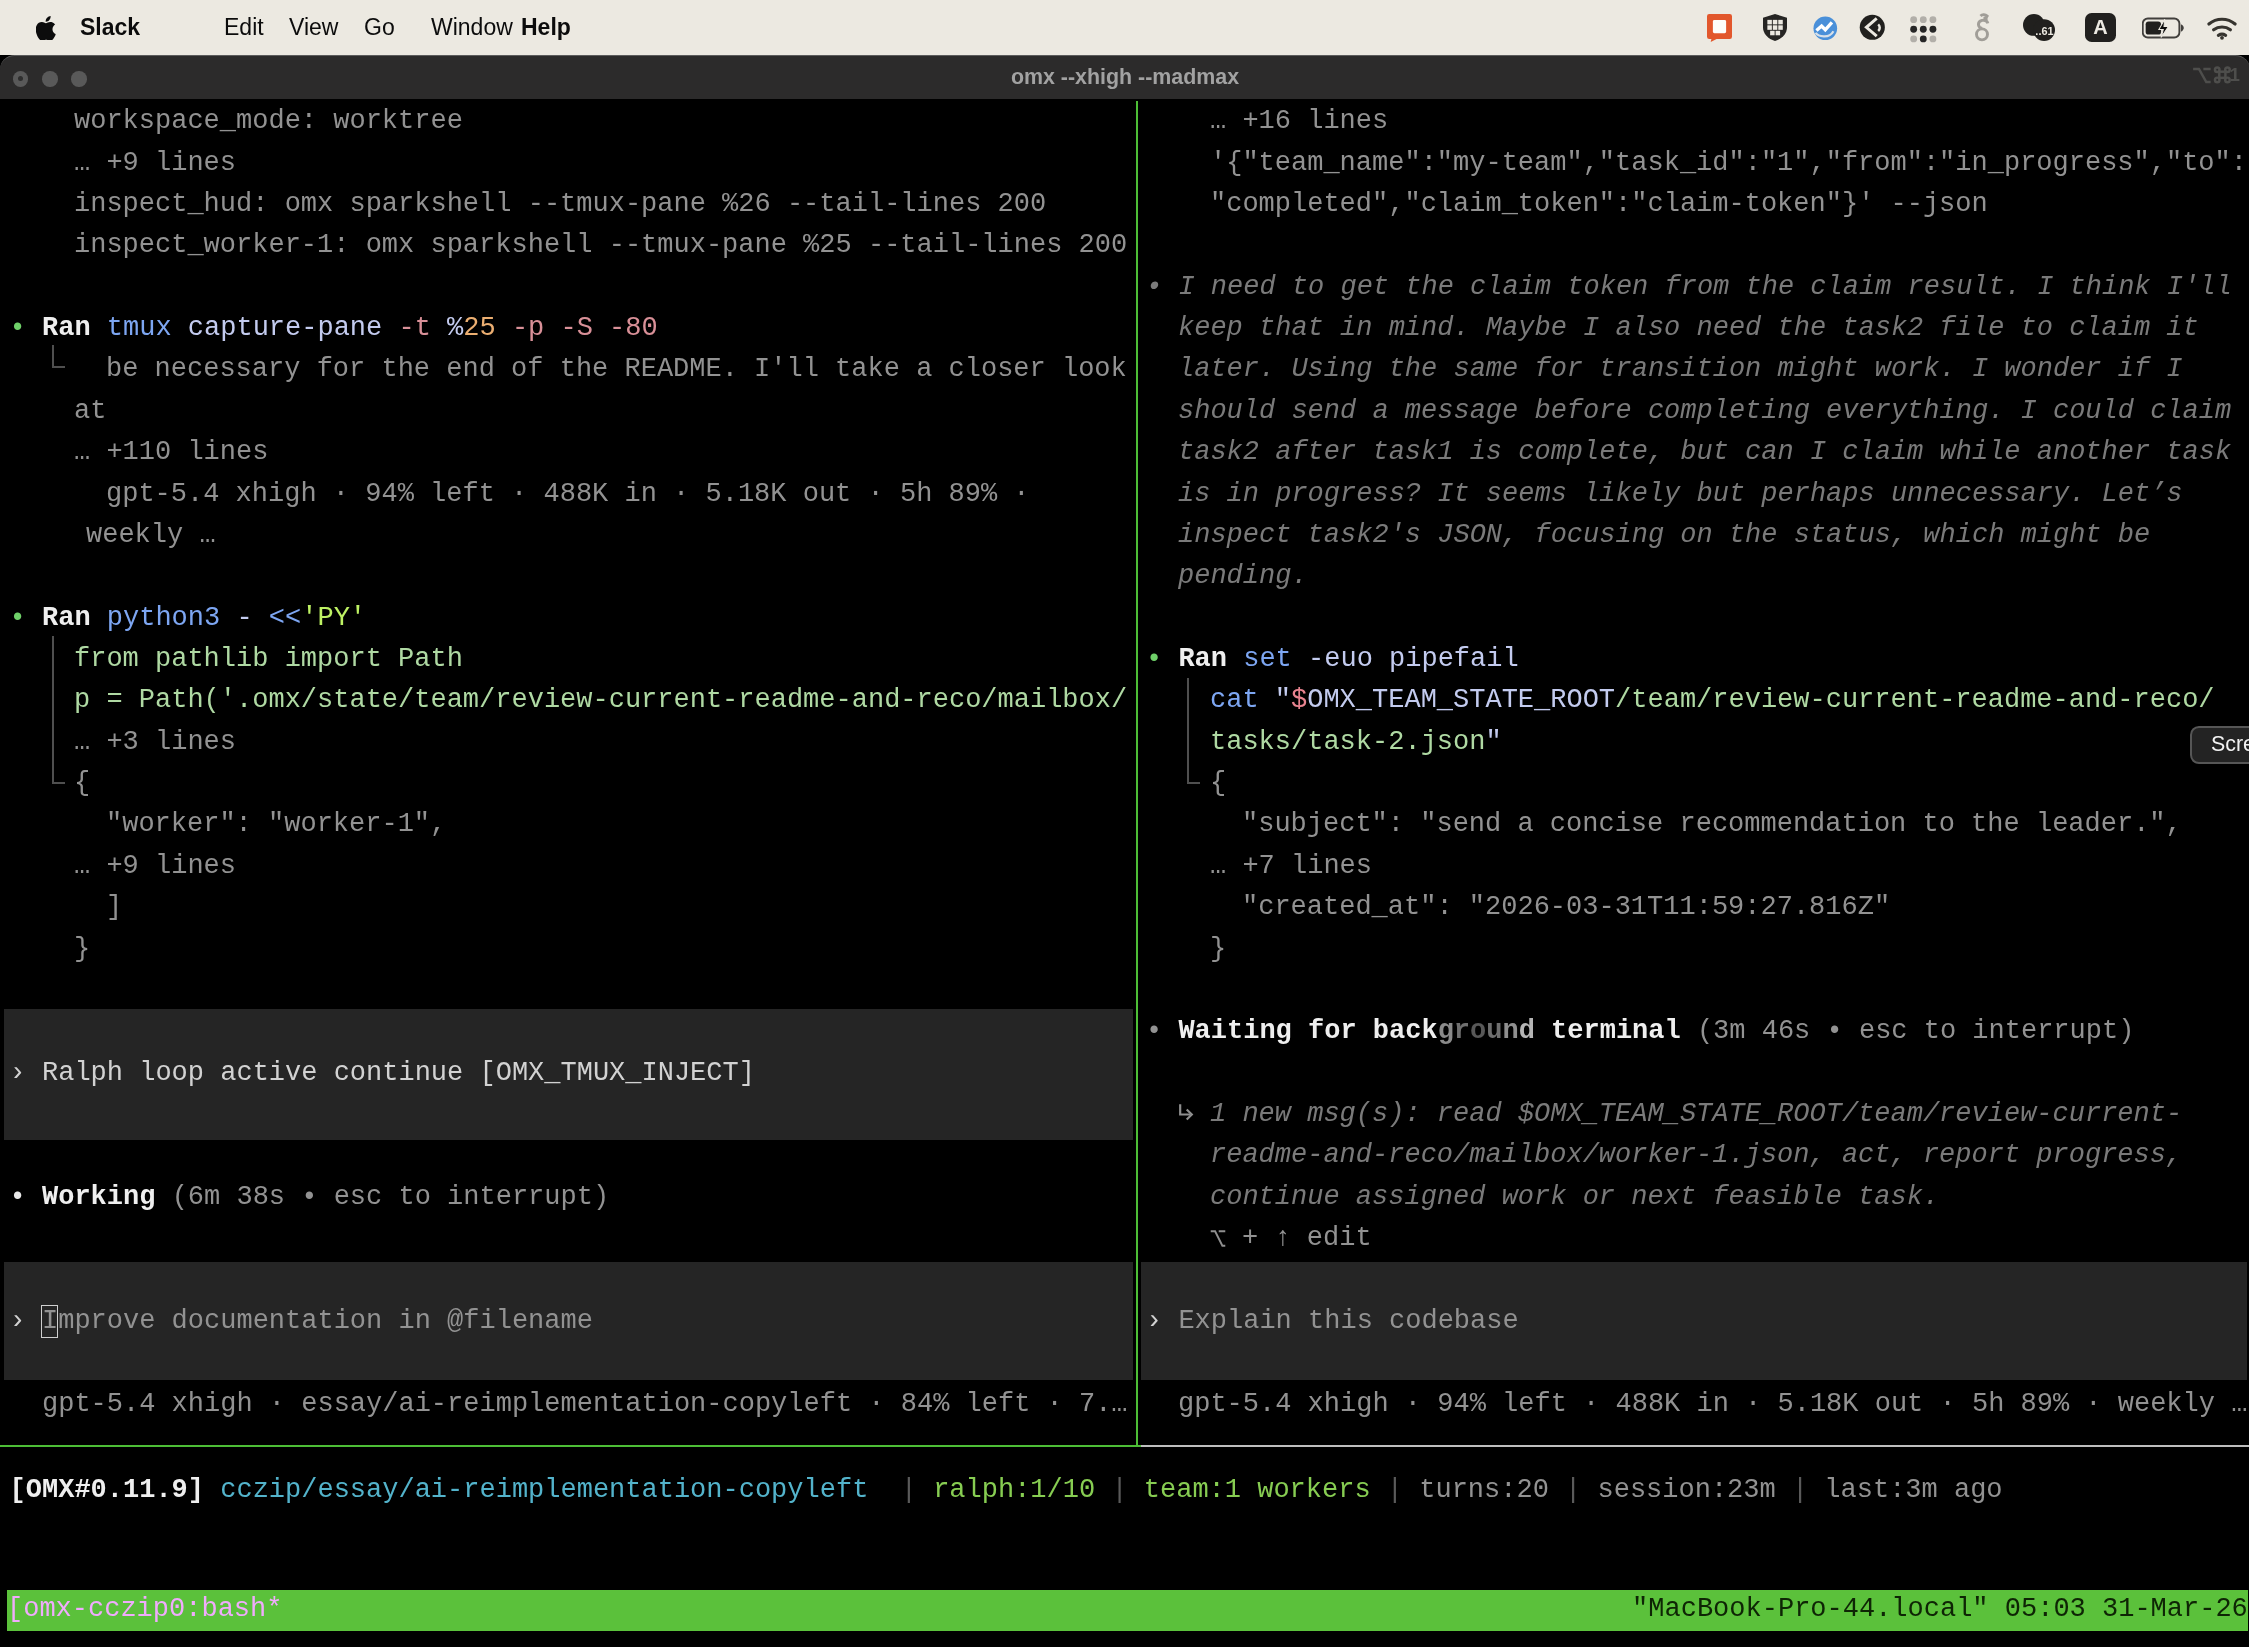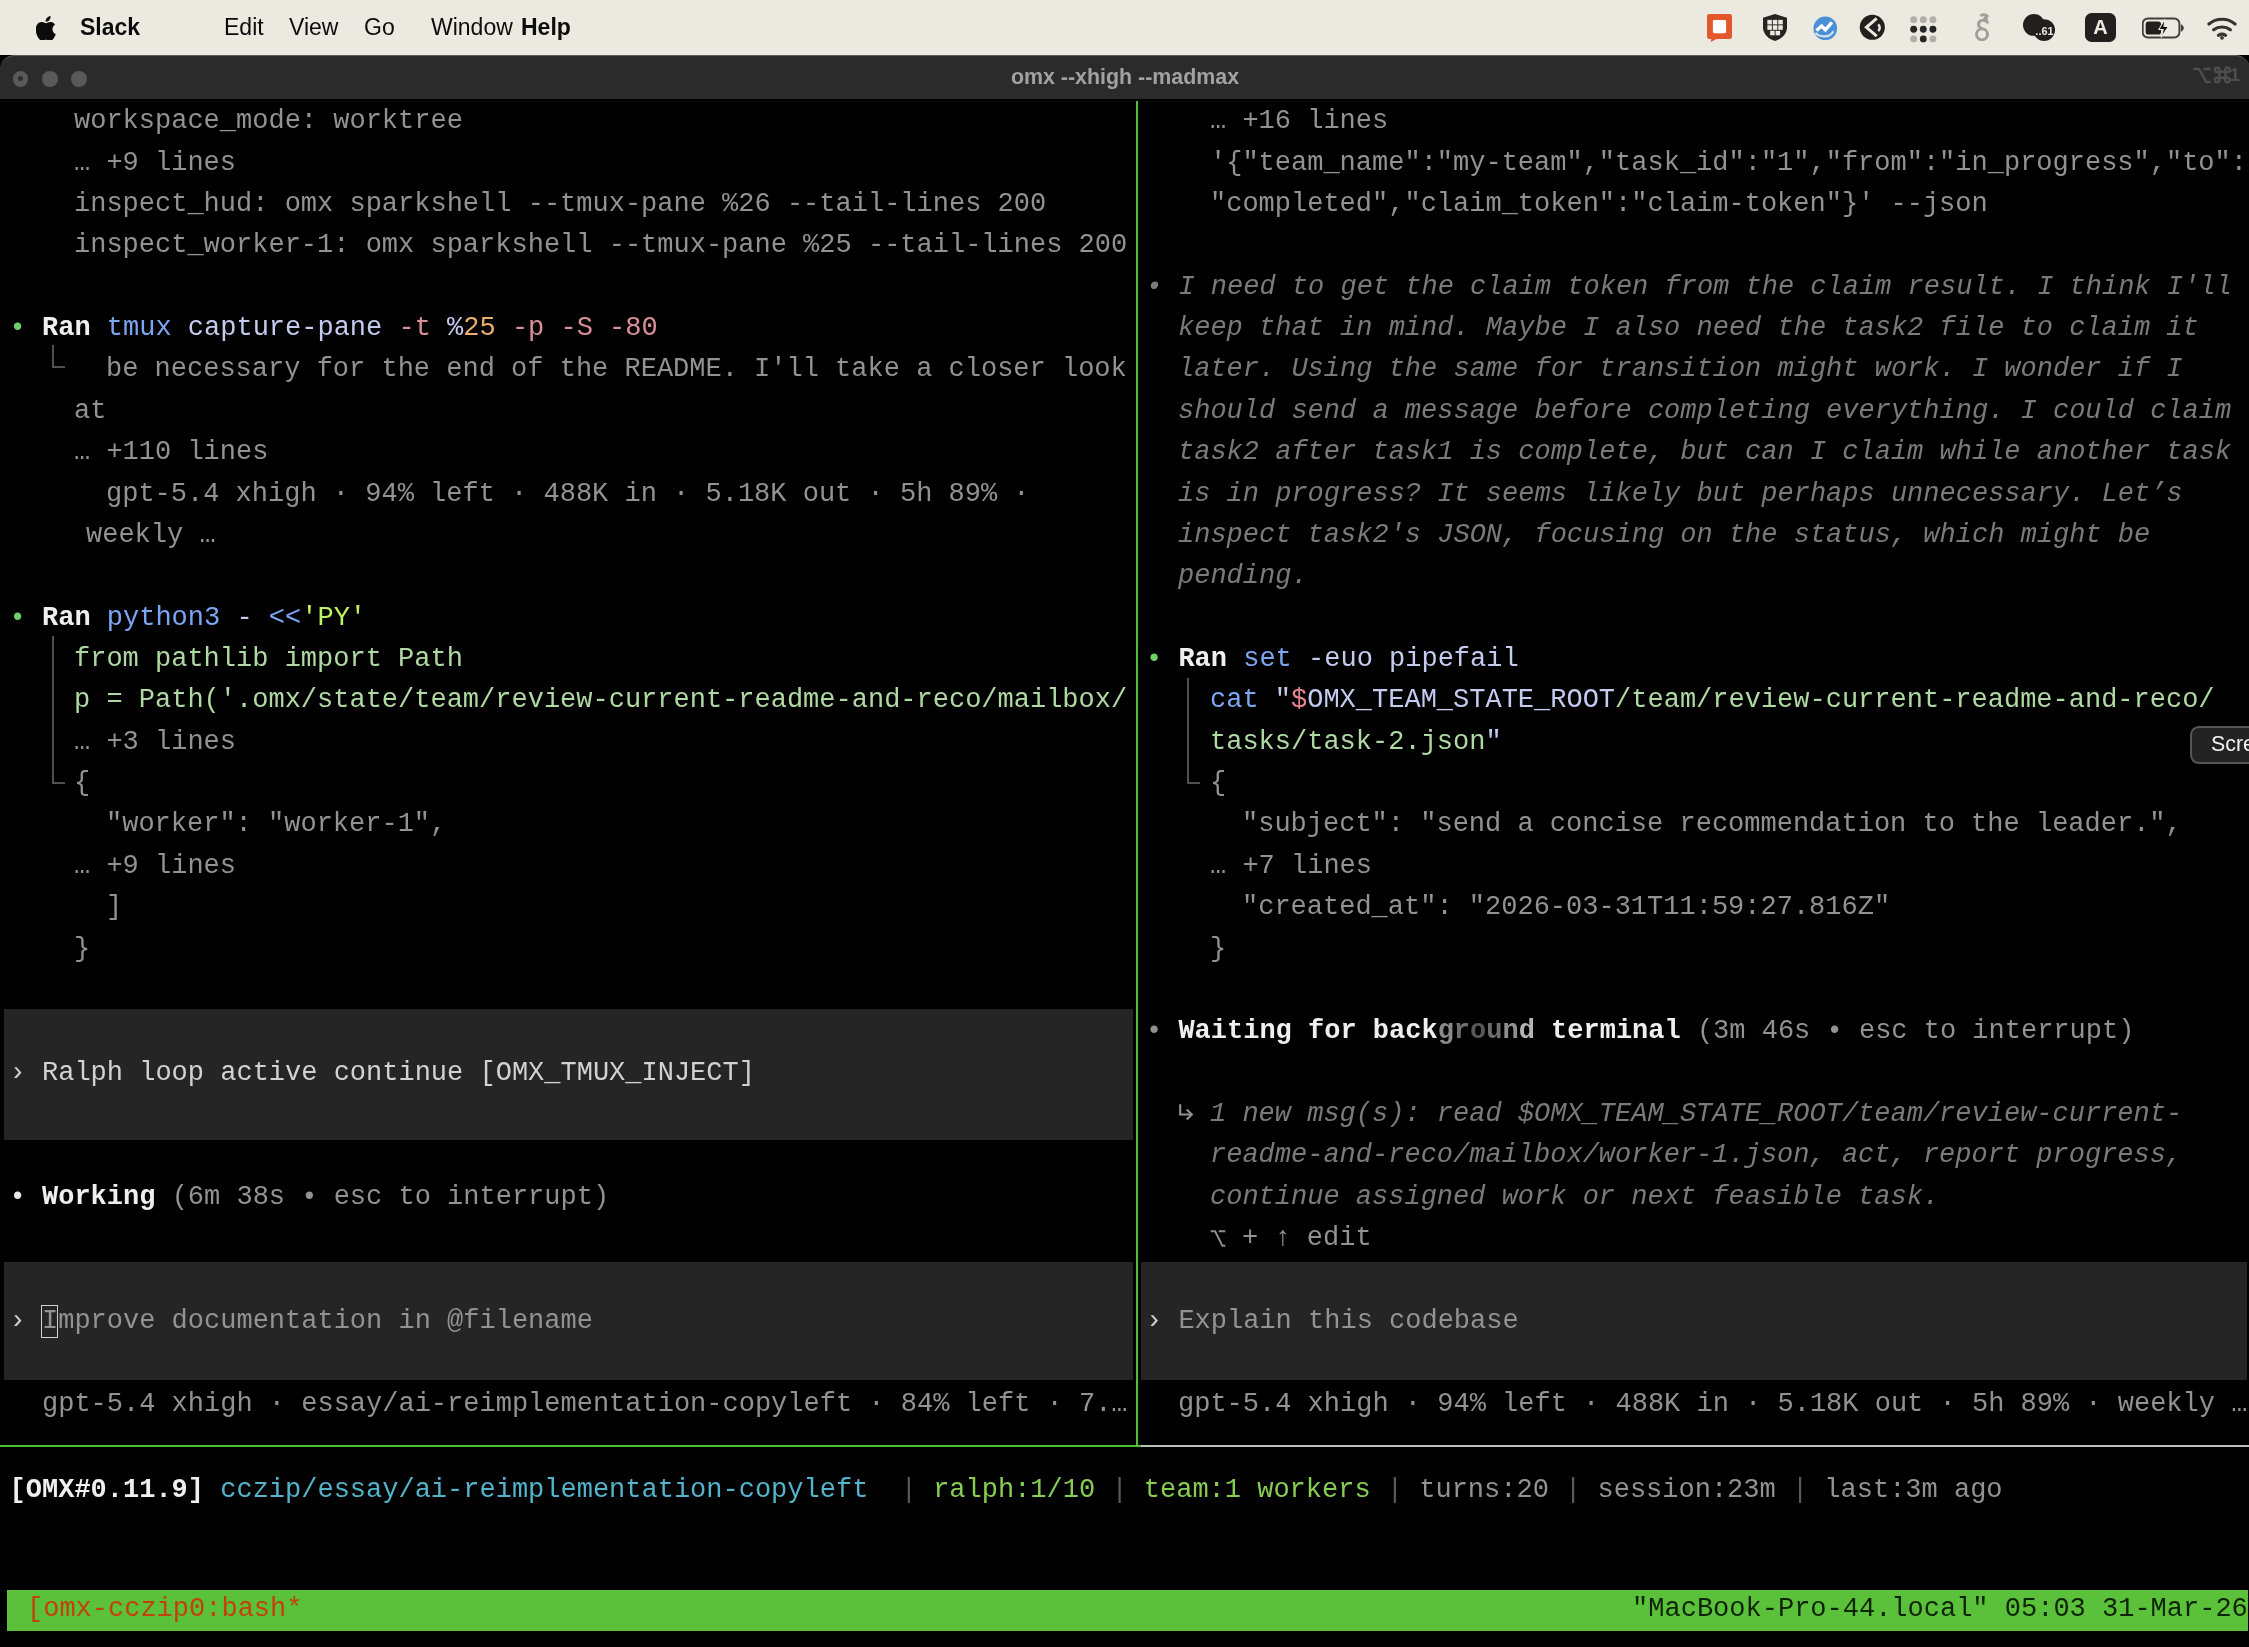--- a/index.html
+++ b/index.html
@@ -187,14 +187,14 @@
 <div class="hline" style="left:1187px;top:782px;width:12.5px"></div>
 <svg style="position:absolute;left:1178px;top:1094px" width="16" height="41" viewBox="0 0 22 56">
     <path d="M3 14v14h14" stroke="#8f8f8f" stroke-width="3" fill="none"></path>
     <path d="M12 21l7 7-7 7" stroke="#8f8f8f" stroke-width="3" fill="none"></path>
   </svg>
 <svg style="position:absolute;left:1210px;top:1218px" width="16" height="41" viewBox="0 0 22 56">
     <path d="M1 18h6l10 20h4M12 18h9" stroke="#8f8f8f" stroke-width="2.6" fill="none"></path>
   </svg>
 <div style="position:absolute;left:2190px;top:726px;width:89px;height:38px;background:#232323;border:2.2px solid #565656;border-radius:8.9px;color:#f2f2f2;font-size:21.4px;line-height:33px;padding-left:19px">Scre</div>
 <div class="t" style="left:9.6px;top:1470px"><span class="wb">[OMX#0.11.9]</span> <span class="cy">cczip/essay/ai-reimplementation-copyleft</span><span style="color:#5a5a5a">  | </span><span class="lm">ralph:1/10</span><span style="color:#5a5a5a"> | </span><span class="lm">team:1 workers</span><span style="color:#5a5a5a"> | </span><span class="g">turns:20</span><span style="color:#5a5a5a"> | </span><span class="g">session:23m</span><span style="color:#5a5a5a"> | </span><span class="g">last:3m ago</span></div>
-<div class="t" style="left:27px;top:1589px;color:#c2410c">[omx-cczip0:bash*</div>
+<div class="t" style="left:7px;top:1589px;color:#f0abfc">[omx-cczip0:bash*</div>
 <div class="t" style="right:2.2px;top:1589px;color:#0e2505">"MacBook-Pro-44.local" 05:03 31-Mar-26</div>
 
 </body></html>

